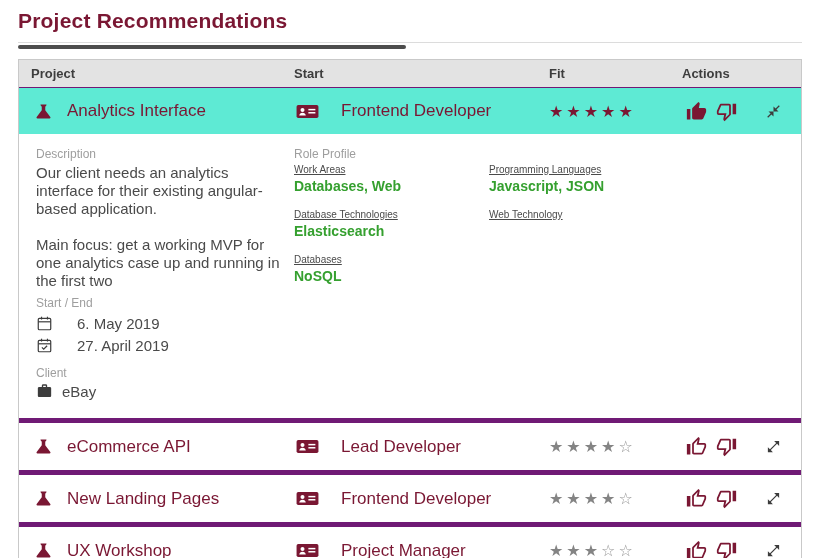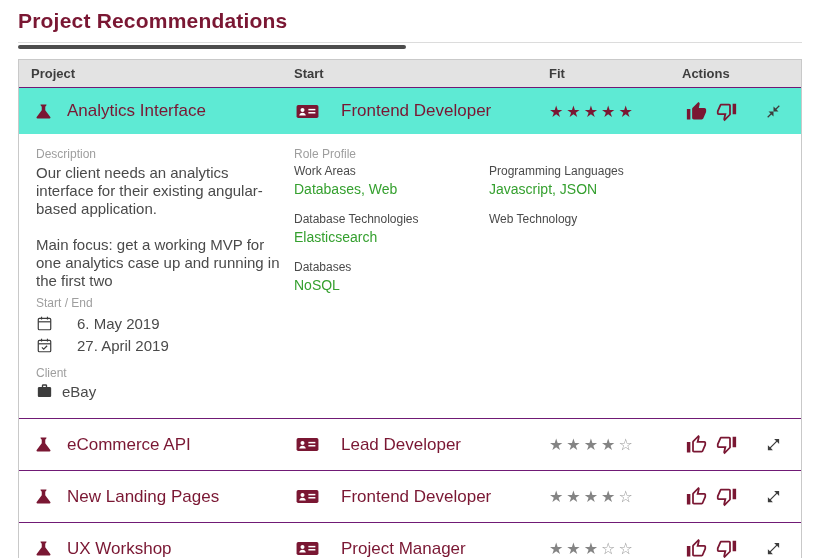--- a/index.html
+++ b/index.html
@@ -16,21 +16,21 @@
     font-family:"Liberation Sans","DejaVu Sans",sans-serif;color:var(--text);
   }
   .page{padding:9px 18px 0 18px;}
   .page-title{margin:0 0 9px 0;font-size:21px;font-weight:700;color:var(--accent);letter-spacing:.2px;}
   .title-divider{height:1px;background:#dcdcdc;}
   .hscrollbar{width:388px;height:4px;background:#4d4d4d;margin-top:2px;border-radius:2px;}
   .table{margin-top:10px;border:1px solid #c9c9c9;background:#fff;}
   .grid{display:grid;grid-template-columns:263px 255px 133px 127px;align-items:center;}
   .thead{background:#e3e3e3;border-bottom:1px solid #701a75;}
   .th{font-size:13px;font-weight:700;color:#3d3d3d;padding:6px 0 6px 12px;}
-  .row{height:52px;background:#fff;border-top:1px solid #701a75;cursor:pointer;}
+  .row{height:52px;background:#fff;border-top:5px solid #701a75;cursor:pointer;}
   .row.active{height:46px;background:#5eead4;border-top:none;}
   .cell{display:flex;align-items:center;overflow:hidden;}
   .cell.project{padding-left:14px;gap:13px;}
   .cell.role{padding-left:12px;gap:20px;}
   .cell.fit{font-size:16px;letter-spacing:3px;padding-left:12px;}
   .cell.actions{gap:9px;padding:0 16px;}
   .proj-name,.role-name{font-size:17px;color:var(--accent);white-space:nowrap;}
   .flask{width:21px;height:21px;color:var(--accent);flex:none;}
   .idcard{width:27px;height:21px;flex:none;}
   .star.filled{color:#848484;}
@@ -47,22 +47,22 @@
   .mini{font-size:12px;color:var(--mini);margin-bottom:3px;}
   .desc-p{margin:0 0 18px 0;font-size:15px;line-height:18px;color:var(--text);max-width:252px;}
   .desc-p:last-of-type{margin-bottom:6px;}
   .date-line{display:flex;align-items:center;gap:24px;font-size:15px;margin-top:5px;}
   .date-line svg{width:17px;height:17px;flex:none;}
   .mt10{margin-top:3px;}
   .mt12{margin-top:12px;}
   .client-line{display:flex;align-items:flex-start;gap:9px;font-size:15px;}
   .client-line svg{width:17px;height:16px;flex:none;}
   .fg{margin-bottom:15px;}
-  .fg .fl{font-size:12px;color:var(--text);margin-bottom:3px;}
-  .fg .fv{font-size:14px;color:var(--green);font-weight:400;}
+  .fg .fl{font-size:10px;color:var(--text);margin-bottom:3px;text-decoration:underline;}
+  .fg .fv{font-size:14px;color:var(--green);font-weight:700;}
 </style>
 </head>
 <body>
 
 <svg width="0" height="0" style="position:absolute">
   <defs>
     <path id="p-flask" d="M19.8 18.4 14 10.67V6.5l1.35-1.69c.26-.33.03-.81-.39-.81H9.04c-.42 0-.65.48-.39.81L10 6.5v4.17L4.2 18.4c-.49.66-.02 1.6.8 1.6h14c.82 0 1.29-.94.8-1.6z"></path>
     <path id="p-thumb-filled" d="M1 21h4V9H1v12zM23 10c0-1.1-.9-2-2-2h-6.31l.95-4.57.03-.32c0-.41-.17-.79-.44-1.06L14.17 1 7.58 7.59C7.22 7.95 7 8.45 7 9v10c0 1.1.9 2 2 2h9c.83 0 1.54-.5 1.84-1.22l3.02-7.05c.09-.23.14-.47.14-.72v-2z"></path>
     <path id="p-thumb-outline" d="M9 21h9c.83 0 1.54-.5 1.84-1.22l3.02-7.05c.09-.23.14-.47.14-.72v-2c0-1.1-.9-2-2-2h-6.31l.95-4.57.03-.32c0-.41-.17-.79-.44-1.06L14.17 1 7.59 7.59C7.22 7.95 7 8.45 7 9v10c0 1.1.9 2 2 2zM9 9l4.34-4.34L12 10h9v2l-3 7H9V9zM1 9h4v12H1z"></path>
     <path id="p-expand" d="M21 11V3h-8l3.29 3.29-10 10L3 13v8h8l-3.29-3.29 10-10L21 11z"></path>

